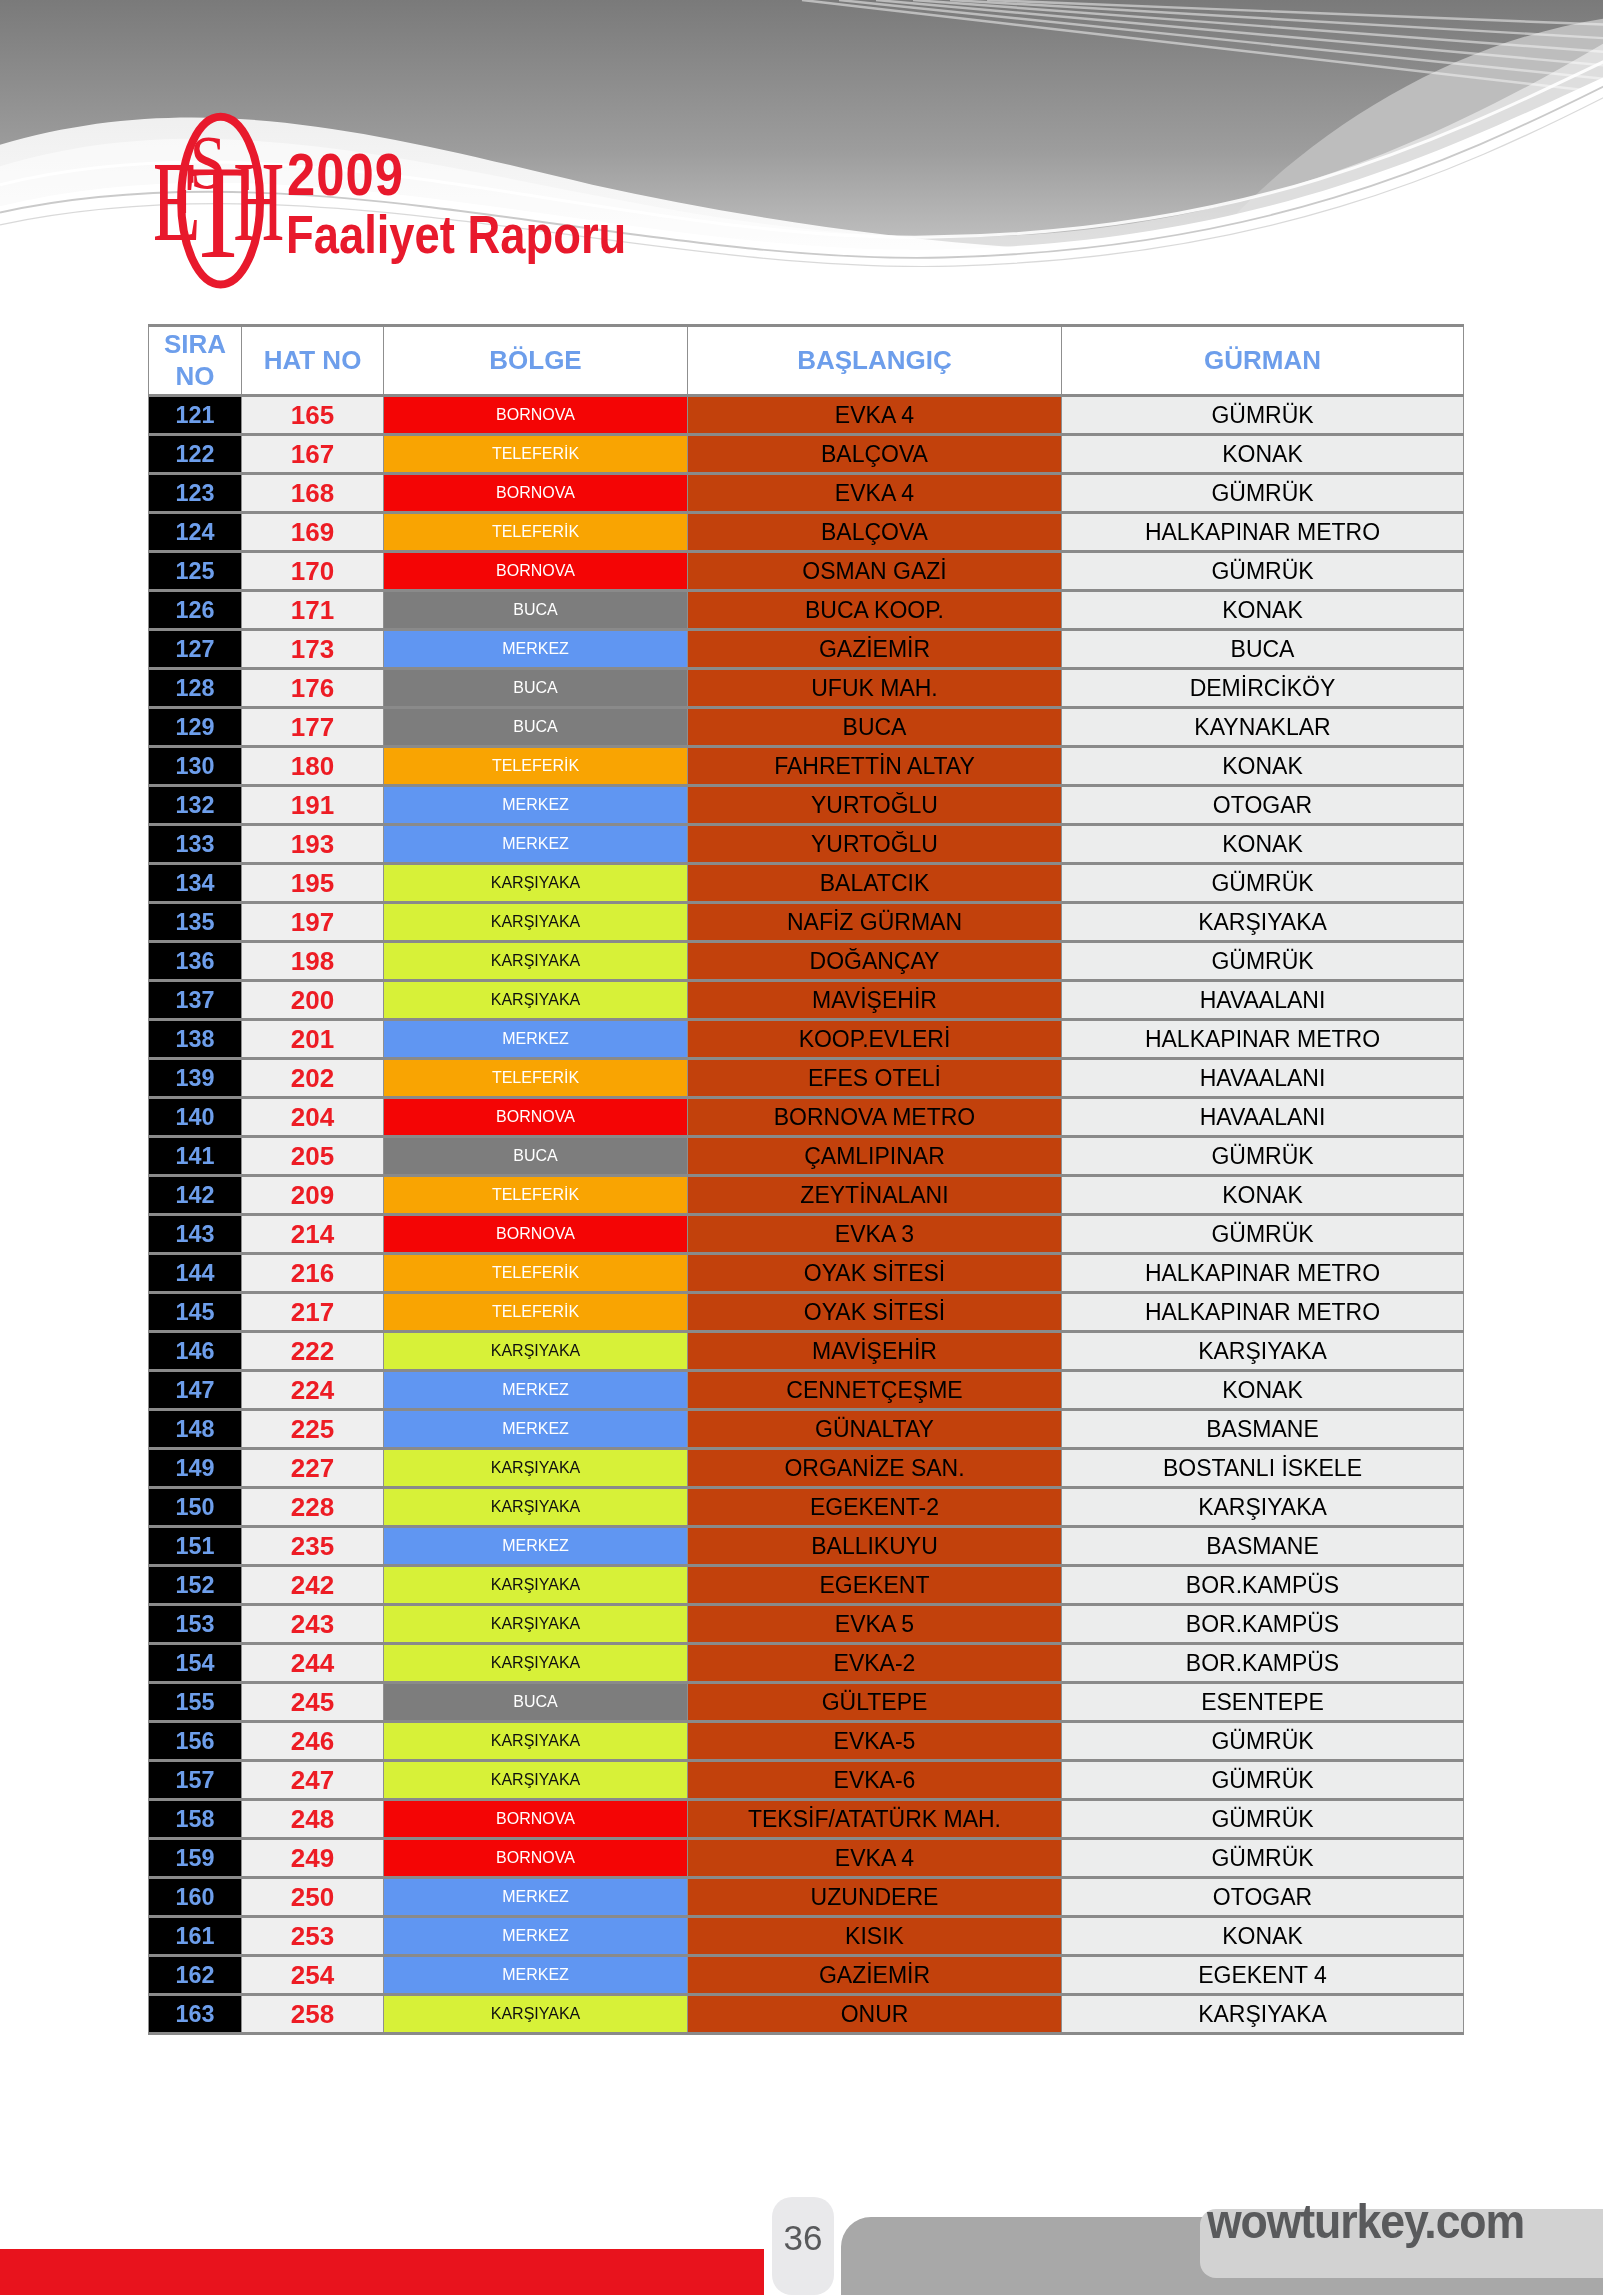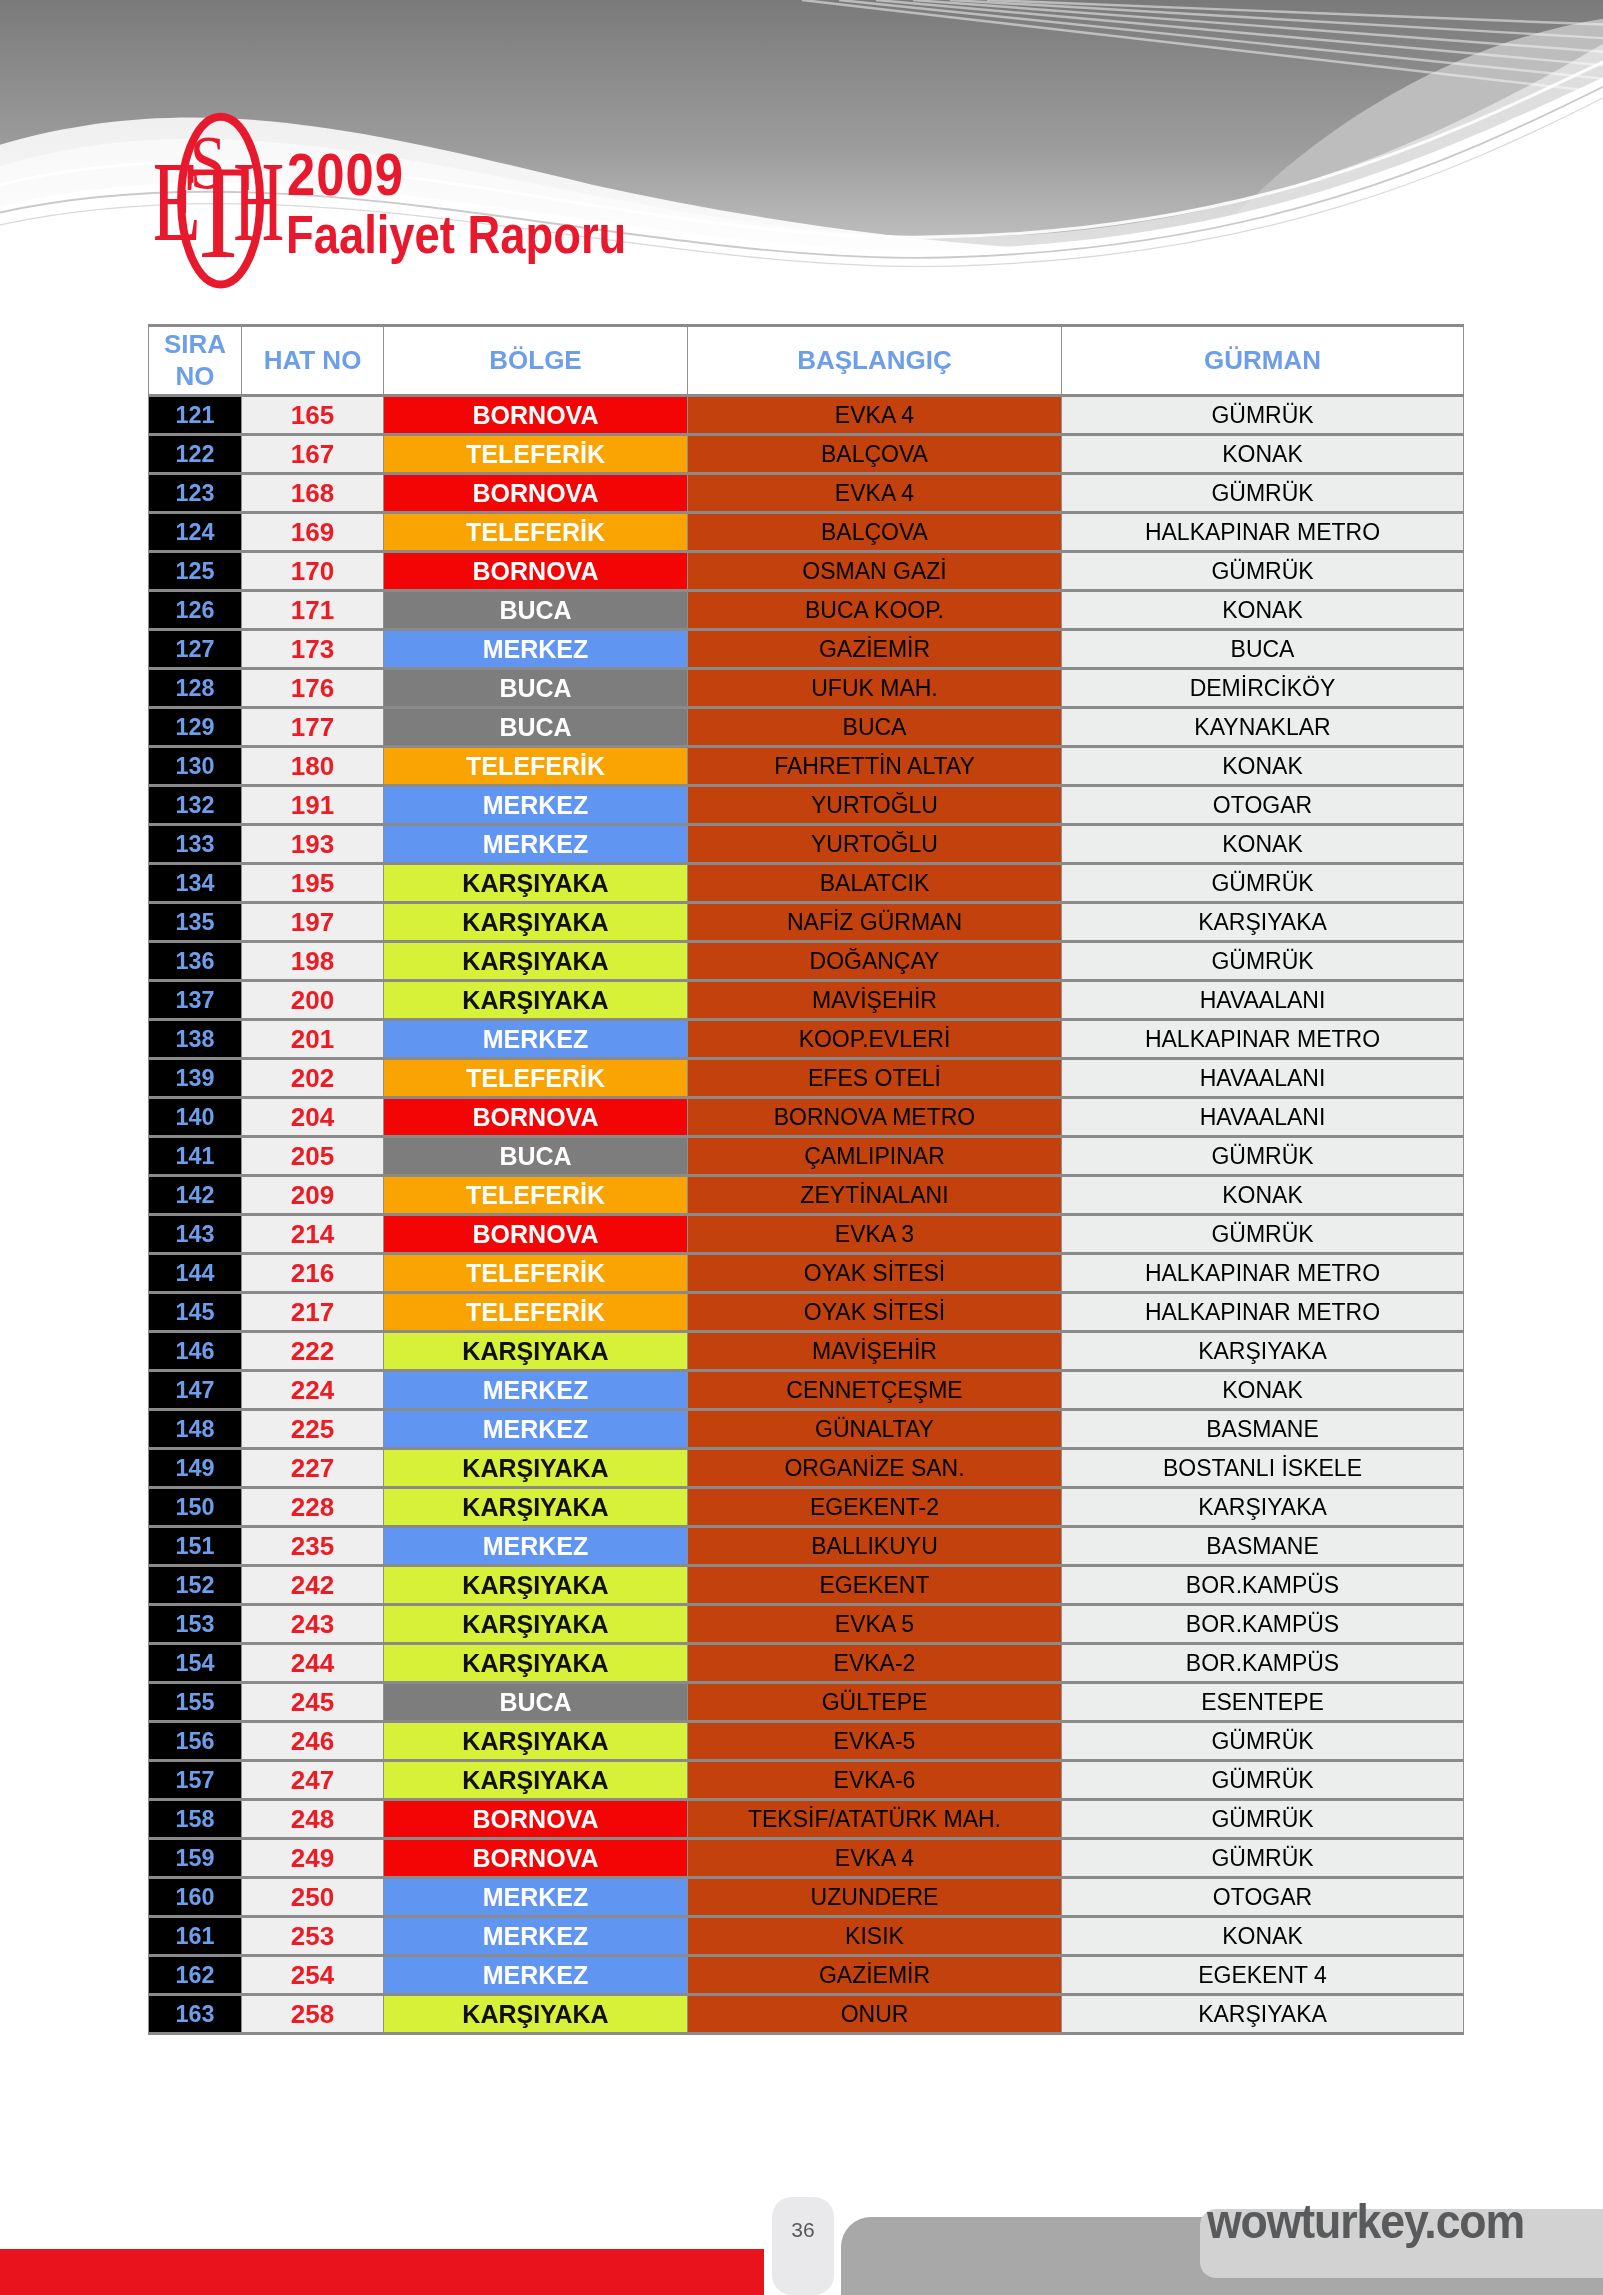--- a/index.html
+++ b/index.html
@@ -38,33 +38,33 @@
     overflow:hidden; white-space:nowrap;
   }
   .route-table th {
     height:67px; background:#ffffff; color:#6d9eeb;
     font-size:26px; font-weight:bold;
   }
   .route-table th.h-sira { white-space:normal; line-height:1.2; padding:0 11px;margin-left:9px; }
   .route-table td { height:36px; font-size:23px; color:#000000; }
   td.c-sira { background:#000000; color:#6d9eeb; font-weight:bold; font-size:23.4px; }
   td.c-hat  { background:#efefef; color:#ed1c24; font-weight:bold; font-size:26px; }
-  td.c-bolge{ font-weight:bold; font-size:25px; }
+  td.c-bolge{ font-weight:normal; font-size:16px; }
   td.c-bas  { background:#c2410c; }
   td.c-bit  { background:#eceded; }
 
   
   .red-bar {
     position:absolute; left:0; top:2249px; width:764px; height:46px;
     background:#e8131d;
   }
   .page-badge {
     position:absolute; left:772px; top:2197px; width:62px; height:98px;
     background:#e9e9eb; border-radius:20px;
-    color:#58595b; font-size:21px; font-weight:normal;
+    color:#58595b; font-size:35px; font-weight:normal;
     display:flex; justify-content:center; align-items:flex-start;
     padding-top:21px; box-sizing:border-box;
   }
   .gray-bar {
     position:absolute; left:841px; top:2217px; width:763px; height:79px;
     background:#a8a8a8; border-top-left-radius:30px;
   }
   .watermark-box {
     position:absolute; left:1200px; top:2209px; width:404px; height:69px;
     background:#d2d2d2; border-radius:16px 0 0 16px;

